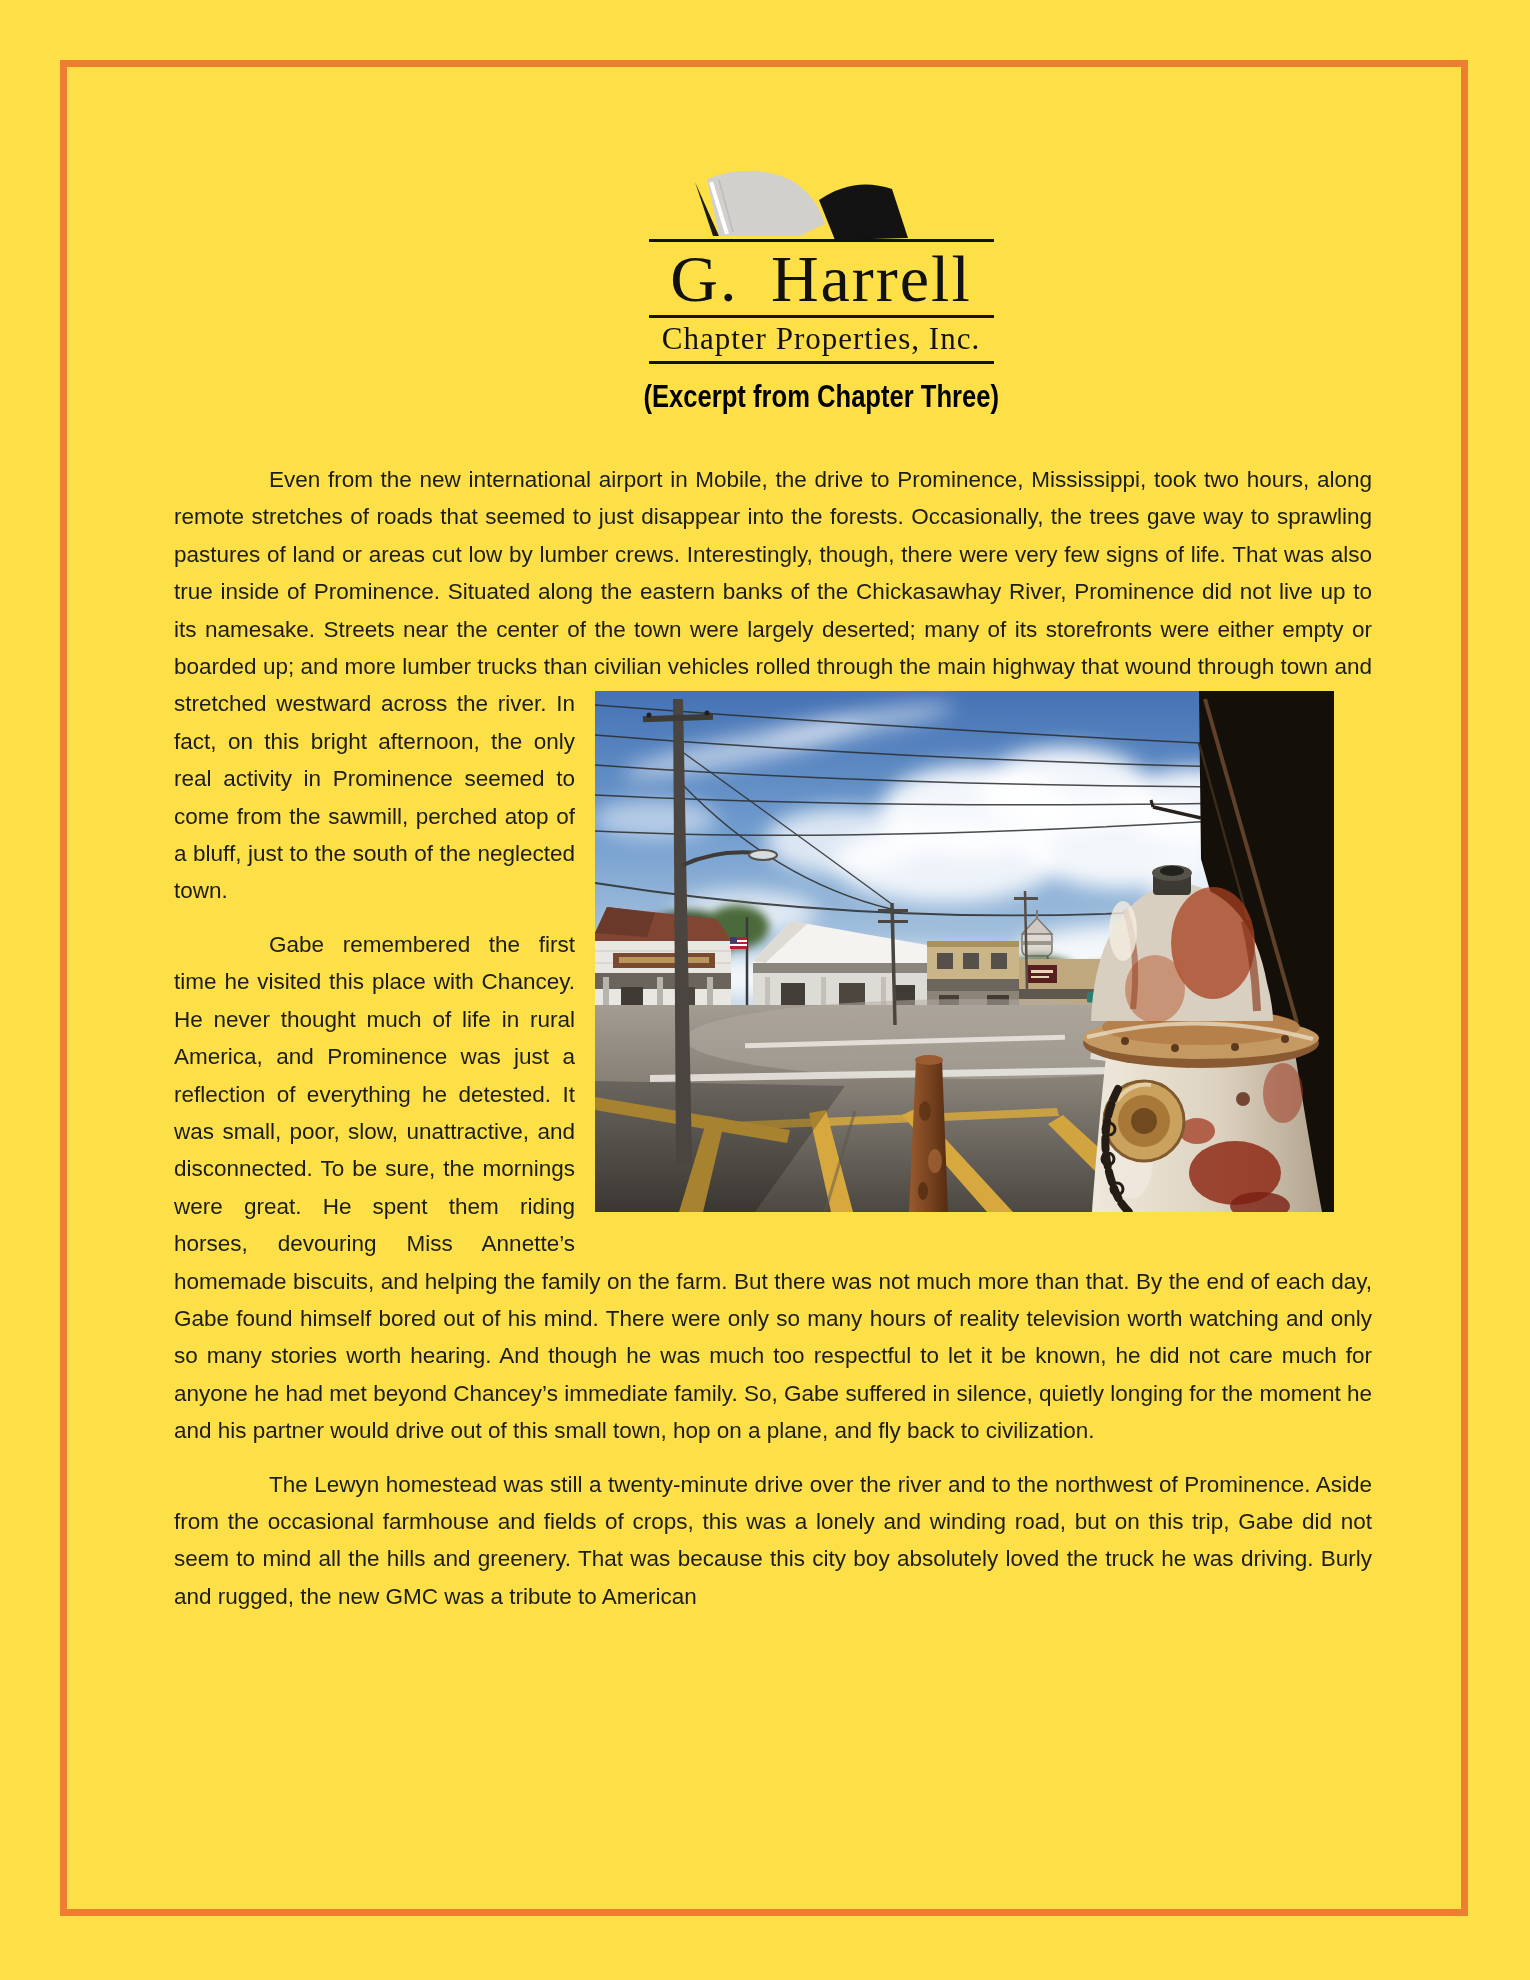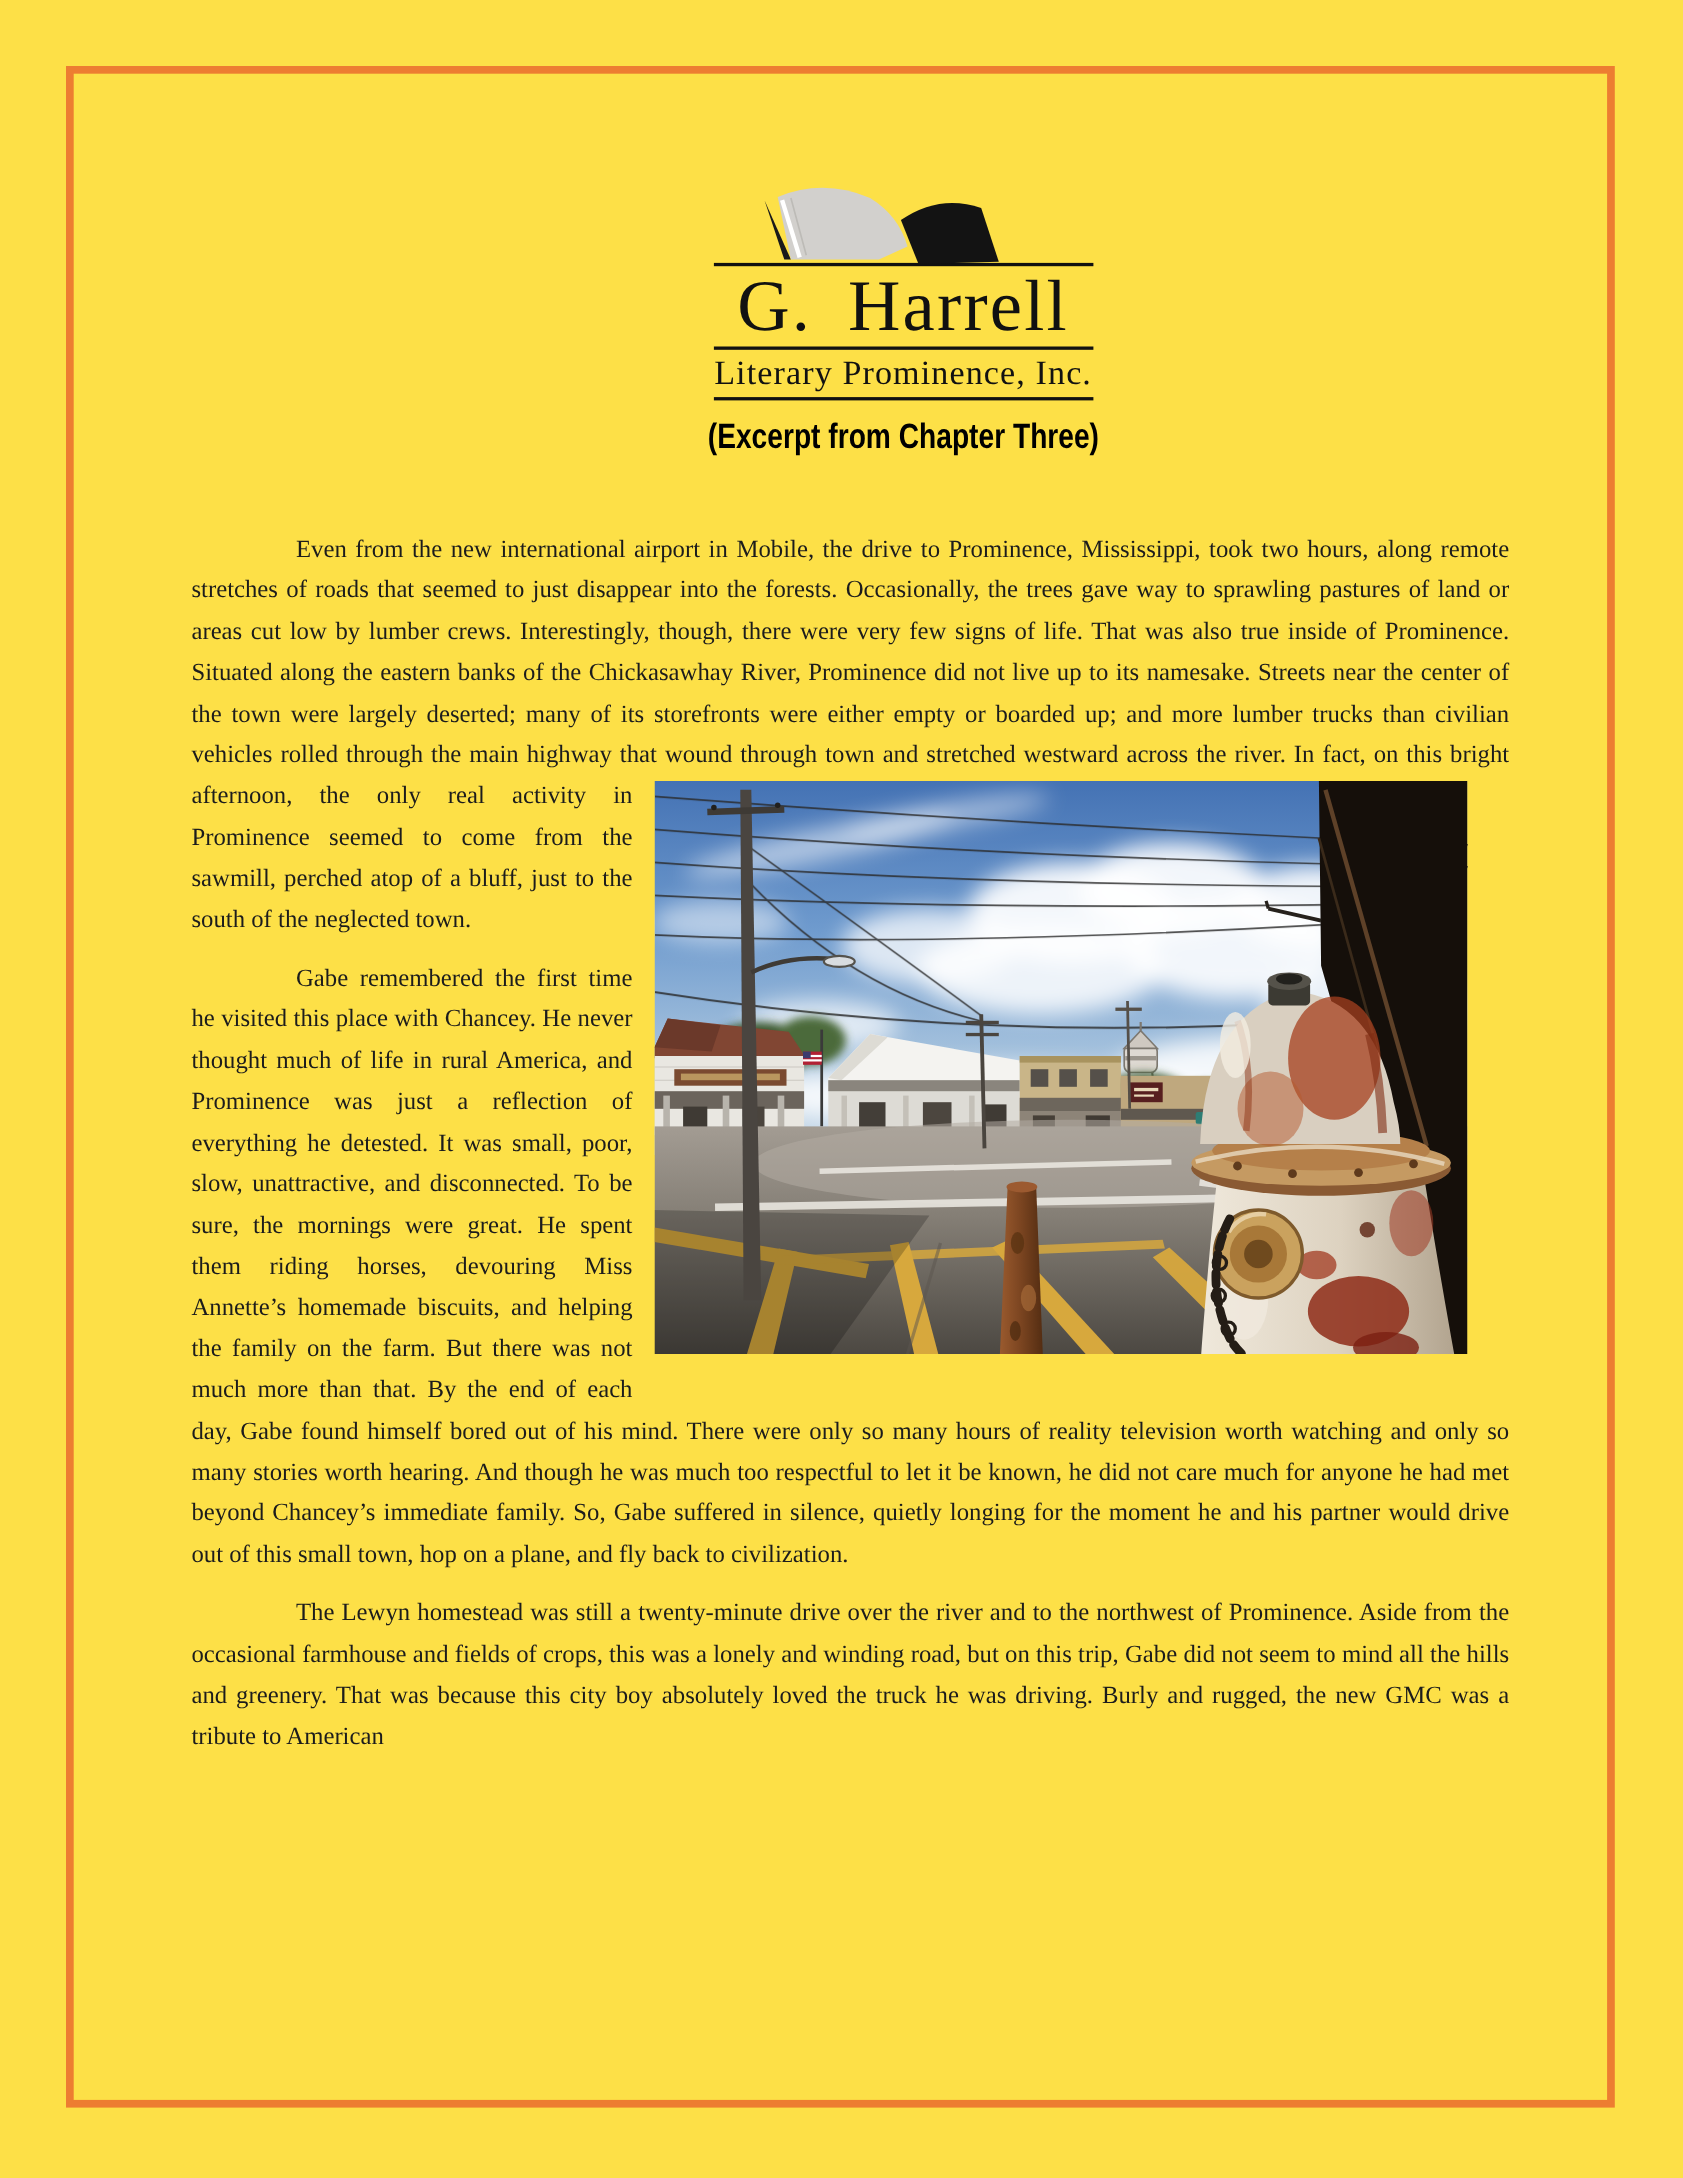--- a/index.html
+++ b/index.html
@@ -36,22 +36,22 @@
     transform:scaleX(.74);transform-origin:center;
     border-bottom:5px solid #000;padding-bottom:6px;white-space:nowrap;
   }
   .subtitle-line{margin-top:14px;}
   .subtitle-line .txt{
     display:inline-block;font-weight:bold;font-size:32px;line-height:36px;color:#000;
     transform:scaleX(.8);transform-origin:center;white-space:nowrap;
   }
 
   
-  .body-text{margin-top:66px;font-size:22.5px;line-height:37.4px;
-    text-align:justify;color:#1c1c1c;font-family:Liberation Serif, serif;}
+  .body-text{margin-top:47px;font-size:22.5px;line-height:37.4px;
+    text-align:justify;color:#1c1c1c;}
   .para{margin:0 0 16px 0;text-indent:95px;}
   .photo-float{
     float:right;width:739px;height:521px;
     margin:6px 38px 14px 20px;
     text-indent:0;
   }
   .photo-float svg{display:block;width:739px;height:521px;}
 </style>
 </head>
 <body>
@@ -68,21 +68,21 @@
           <path d="M46,12 L64,66 L70,66 Z" fill="#1a1a1a"></path>
           <path d="M58,9 Q100,-8 142,10 Q168,26 176,54 L150,66 L70,66 Z" fill="#d2d0cd"></path>
           <path d="M62,12 L78,64" stroke="#ffffff" stroke-width="4" fill="none"></path>
           <path d="M70,10 L84,62" stroke="#bdbbb7" stroke-width="1.5" fill="none"></path>
 
           <path d="M170,30 Q205,6 243,19 L259,68 L186,70 Z" fill="#131313"></path>
         </svg>
         <div class="logo-rule"></div>
         <div class="logo-name">G. Harrell</div>
         <div class="logo-rule"></div>
-        <div class="logo-sub">Literary Prominence, Inc.</div>
+        <div class="logo-sub">Chapter Properties, Inc.</div>
         <div class="logo-rule"></div>
       </div>
 
       <div class="subtitle-line">
         <span class="txt">(Excerpt from Chapter Three)</span>
       </div>
     </div>
 
     <div class="body-text">
 

